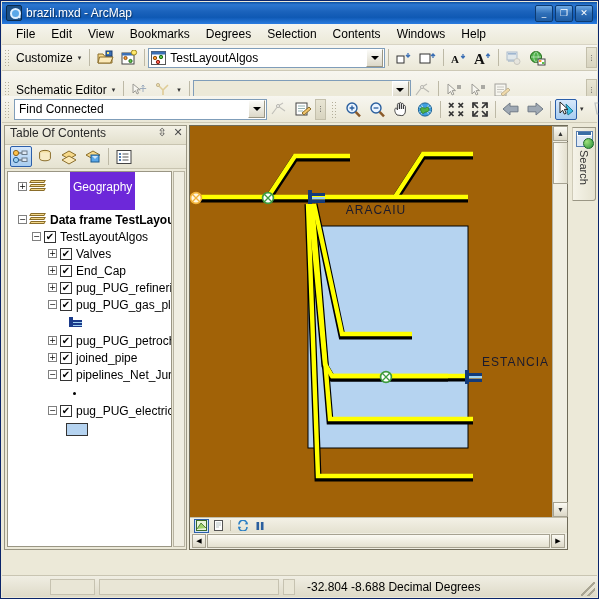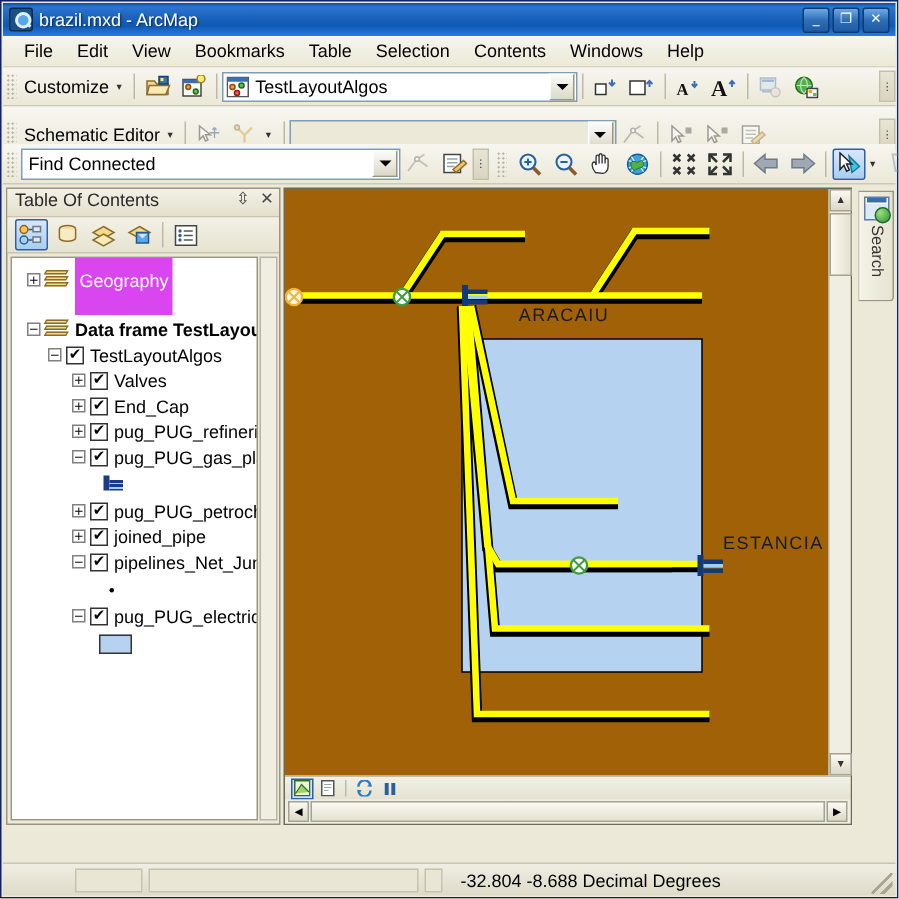--- a/index.html
+++ b/index.html
@@ -160,21 +160,21 @@
     font-family: "DejaVu Sans", sans-serif;
   }
   .layers-ico {
     width: 16px; height: 13px; margin-right: 4px; flex: 0 0 auto; position: relative;
   }
   .layers-ico span {
     position: absolute; left: 0; width: 15px; height: 3px;
     background: #f5d98a; border: 1px solid #8a6d2a; transform: skewX(-30deg);
   }
   .sel-label {
-    background: #d946ef; color: #fff; padding: 16px 3px;
+    background: #6d28d9; color: #fff; padding: 16px 3px; margin-left: 20px;
   }
   .bold { font-weight: bold; }
 
   
   .sym-gas {
     width: 16px; height: 11px; position: relative;
   }
   .sym-gas::before {
     content:""; position:absolute; left:2px; top:0; width:4px; height:10px; background:#1a3a8a;
   }
@@ -297,21 +297,21 @@
       <div class="win-btn">❐</div>
       <div class="win-btn">✕</div>
     </div>
   </div>
 
   <div class="menubar">
     <div class="menu-item">File</div>
     <div class="menu-item">Edit</div>
     <div class="menu-item">View</div>
     <div class="menu-item">Bookmarks</div>
-    <div class="menu-item">Table</div>
+    <div class="menu-item">Degrees</div>
     <div class="menu-item">Selection</div>
     <div class="menu-item">Contents</div>
     <div class="menu-item">Windows</div>
     <div class="menu-item">Help</div>
   </div>
 
   <div class="toolbar tb1">
     <div class="grip"></div>
     <div class="tb-label">Customize</div>
     <div class="tb-caret">▾</div>

